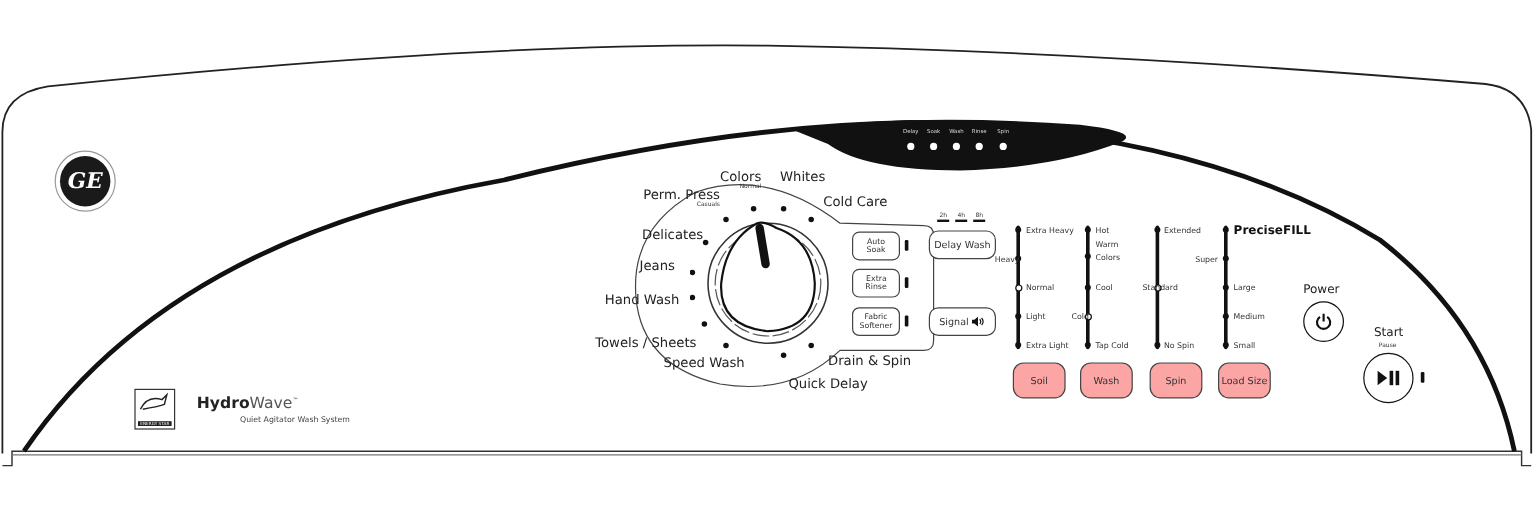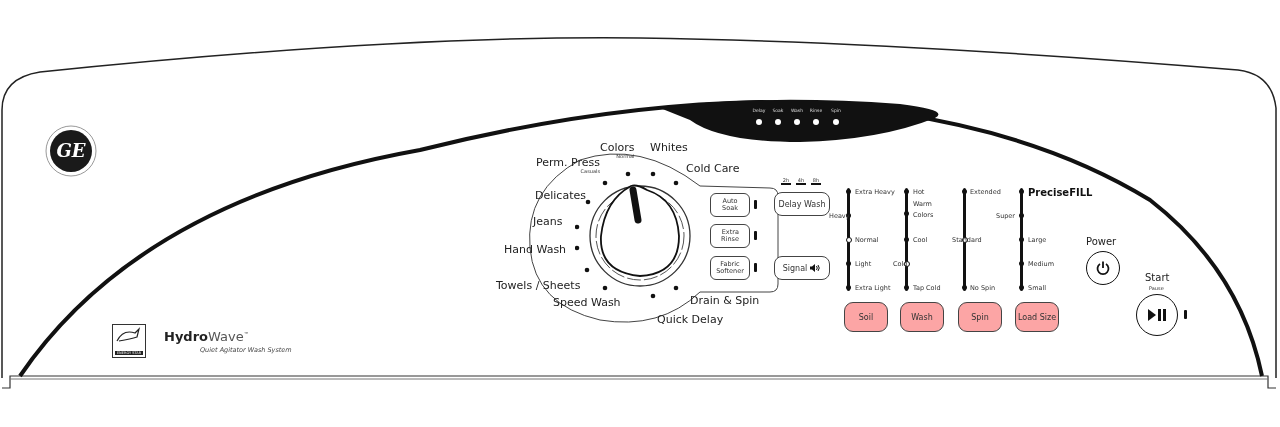--- a/index.html
+++ b/index.html
@@ -23,21 +23,21 @@
   .scale-label { position: absolute; font-size: 6.5px; color: #333; white-space: nowrap; }
   .scale-label.bold { font-weight: bold; color: #111; font-size: 10px; }
   .status-label { position: absolute; font-size: 4.5px; color: #ddd; text-align: center; width: 20px; }
   .status-led { position: absolute; width: 6px; height: 6px; border-radius: 50%; background: #fff; }
   .delay-tick { position: absolute; font-size: 5px; color: #333; text-align: center; width: 10px; border-bottom: 2px solid #111; line-height: 6px; }
   .round-btn { position: absolute; border: 1.5px solid #111; border-radius: 50%; background: #fff;
                display: flex; align-items: center; justify-content: center; cursor: pointer; }
   .brand-title { position: absolute; font-size: 13px; color: #222; }
   .brand-title b { font-weight: bold; }
   .brand-title .light { font-weight: normal; color: #555; }
-  .brand-sub { position: absolute; font-size: 6.5px; font-style: italic; color: #444; padding-left: 35px; }
+  .brand-sub { position: absolute; font-size: 6.5px; color: #444; padding-left: 35px; }
 </style>
 </head>
 <body>
 
 <svg class="panel" width="1280" height="427" viewBox="0 0 1280 427">
 
   <path d="M2,378 L2,110 Q2,78 40,72 Q400,35 640,38 Q900,42 1238,70 Q1272,74 1276,108 L1276,378" fill="none" stroke="#222" stroke-width="1.5"></path>
 
   <path d="M2,388 L10,388 L10,376 L1268,376 L1268,388 L1276,388" fill="none" stroke="#333" stroke-width="1.2"></path>
   <line x1="10" y1="379" x2="1268" y2="379" stroke="#777" stroke-width="1"></line>

